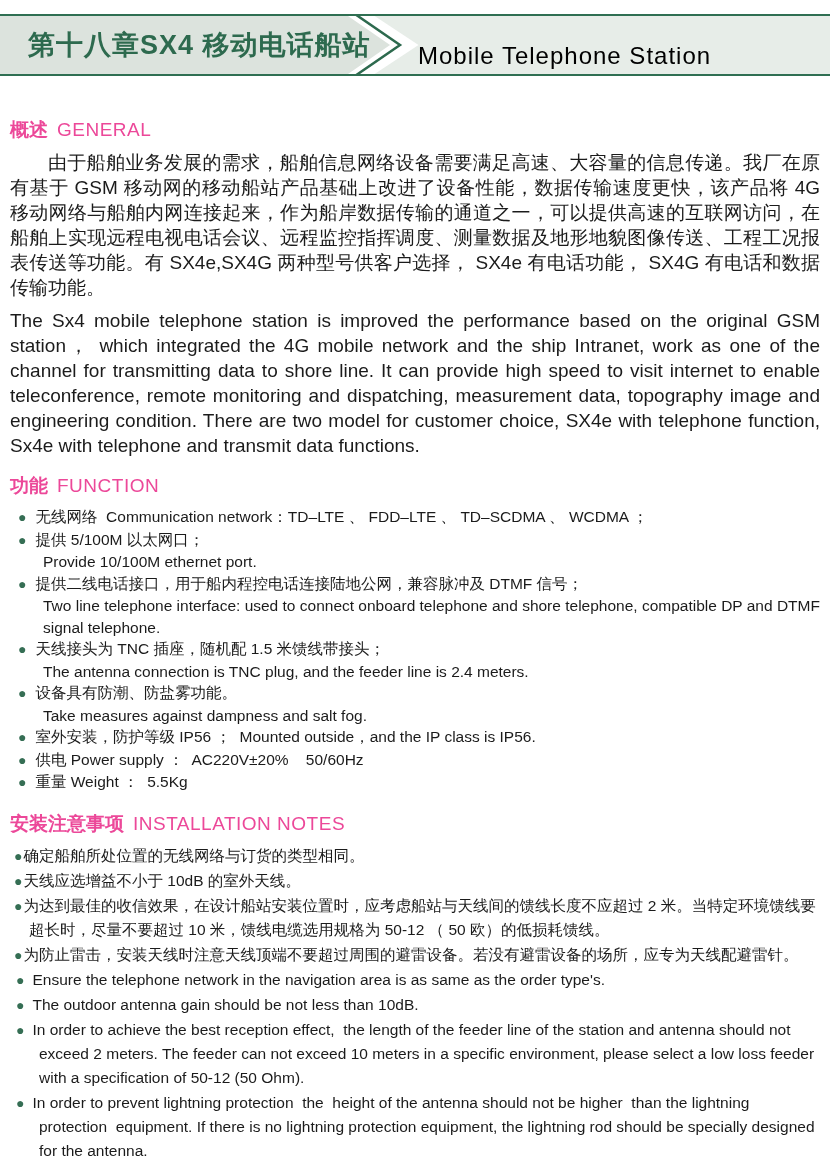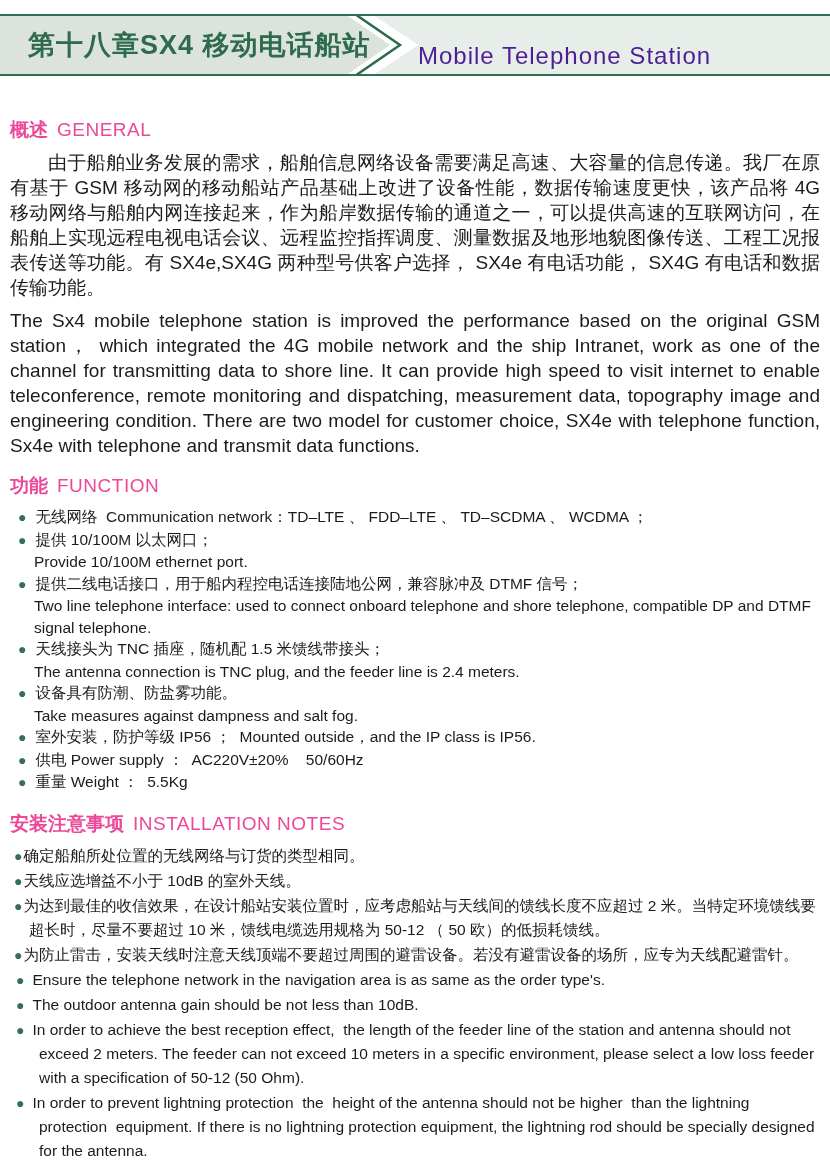--- a/index.html
+++ b/index.html
@@ -24,21 +24,21 @@
   }
   .banner svg { position: absolute; left: 0; top: 0; }
   .banner-title {
     position: absolute; left: 28px; top: 0; height: 100%;
     display: flex; align-items: center; 
     font-size: 27px; font-weight: bold; color: #2d6a4e;
     letter-spacing: 1px; white-space: nowrap; z-index: 3;
   }
   .banner-subtitle {
     position: absolute; left: 418px; bottom: 4px;
-    font-size: 24px; color: #4c1d95; letter-spacing: 1px;
+    font-size: 24px; color: #000000; letter-spacing: 1px;
     white-space: nowrap; z-index: 3;
   }
 
   
   .content { padding: 0 10px 0 10px; }
 
   .sec-heading {
     display: flex; align-items: baseline; gap: 9px;
     color: #ec4899; font-size: 19px; line-height: 24px;
   }
@@ -61,21 +61,21 @@
   .fn-list { margin-top: 8px; }
   .fn-item { margin: 0 0 0 8px; }
   .fn-line1 {
     font-size: 15.5px; line-height: 21.5px;
     padding-left: 26px; text-indent: -26px;
     white-space: pre-wrap;
   }
   .fn-line1 .dot { color: #356e54; font-size: 14px; margin-right: 9px; }
   .fn-line2 {
     font-size: 15.5px; line-height: 21.5px;
-    margin-left: 16px; white-space: pre-wrap;
+    margin-left: 25px; white-space: pre-wrap;
   }
 
   
   .nt-list { margin-top: 8px; }
   .nt-item {
     font-size: 15.5px; line-height: 24px;
     margin: 0 0 1px 4px;
     padding-left: 15px; text-indent: -15px;
     white-space: pre-wrap;
   }
@@ -113,21 +113,21 @@
 
     <div class="sec-heading h-function">
       <span class="cn">功能</span>
       <span class="en">FUNCTION</span>
     </div>
     <div class="fn-list">
       <div class="fn-item">
         <div class="fn-line1"><span class="dot">●</span><span>无线网络  Communication network：TD–LTE 、 FDD–LTE 、 TD–SCDMA 、 WCDMA ；</span></div>
       </div>
       <div class="fn-item">
-        <div class="fn-line1"><span class="dot">●</span><span>提供 10/100M 以太网口；</span></div>
+        <div class="fn-line1"><span class="dot">●</span><span>提供 5/100M 以太网口；</span></div>
         <div class="fn-line2">Provide 10/100M ethernet port.</div>
       </div>
       <div class="fn-item">
         <div class="fn-line1"><span class="dot">●</span><span>提供二线电话接口，用于船内程控电话连接陆地公网，兼容脉冲及 DTMF 信号；</span></div>
         <div class="fn-line2">Two line telephone interface: used to connect onboard telephone and shore telephone, compatible DP and DTMF signal telephone.</div>
       </div>
       <div class="fn-item">
         <div class="fn-line1"><span class="dot">●</span><span>天线接头为 TNC 插座，随机配 1.5 米馈线带接头；</span></div>
         <div class="fn-line2">The antenna connection is TNC plug, and the feeder line is 2.4 meters.</div>
       </div>

